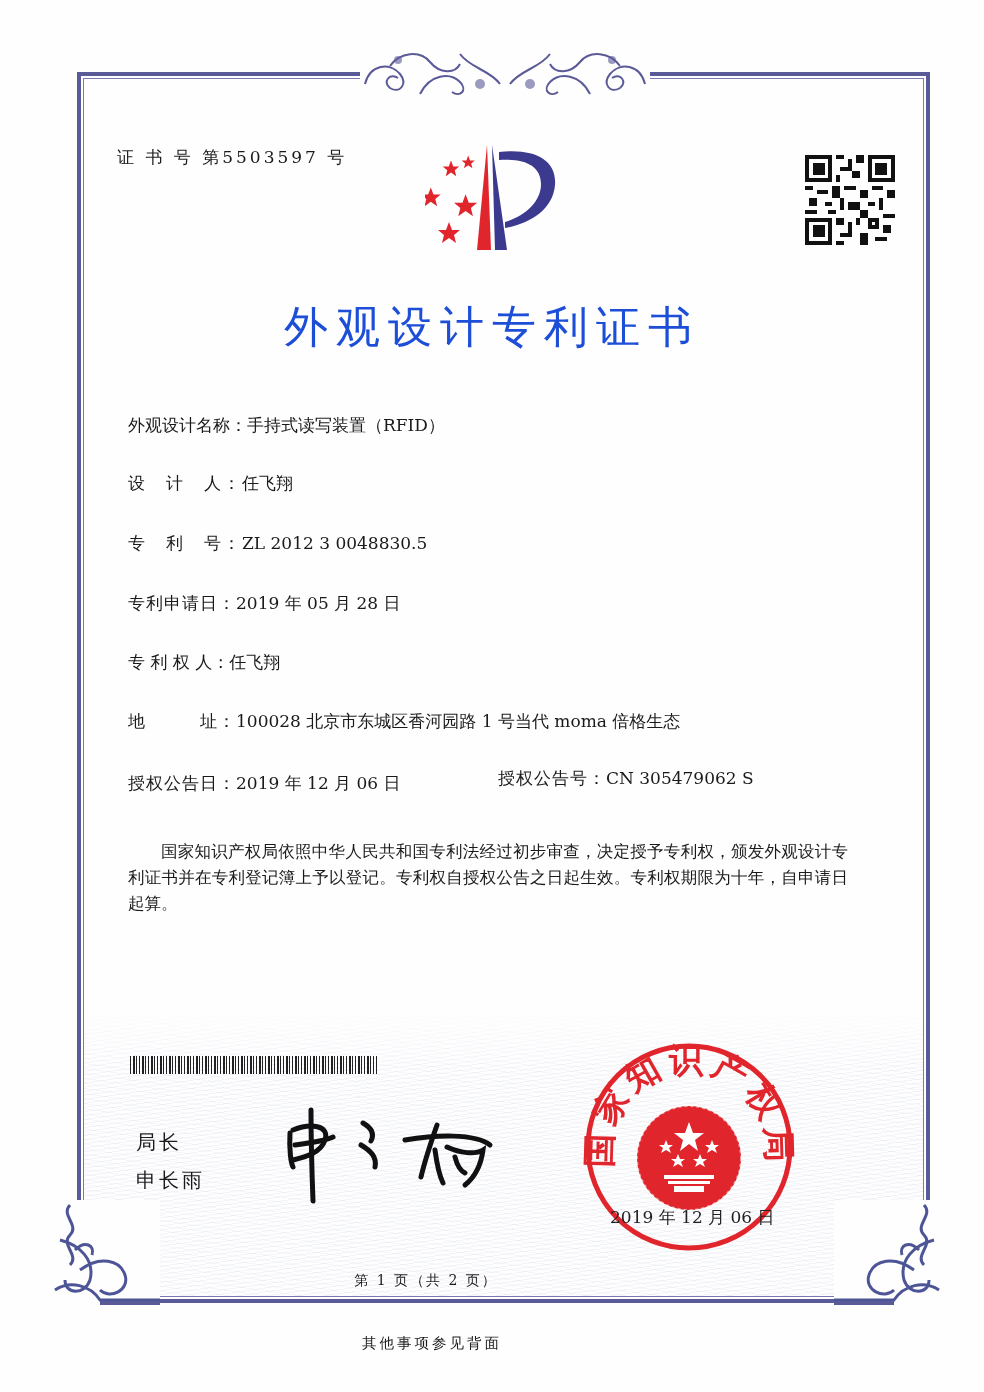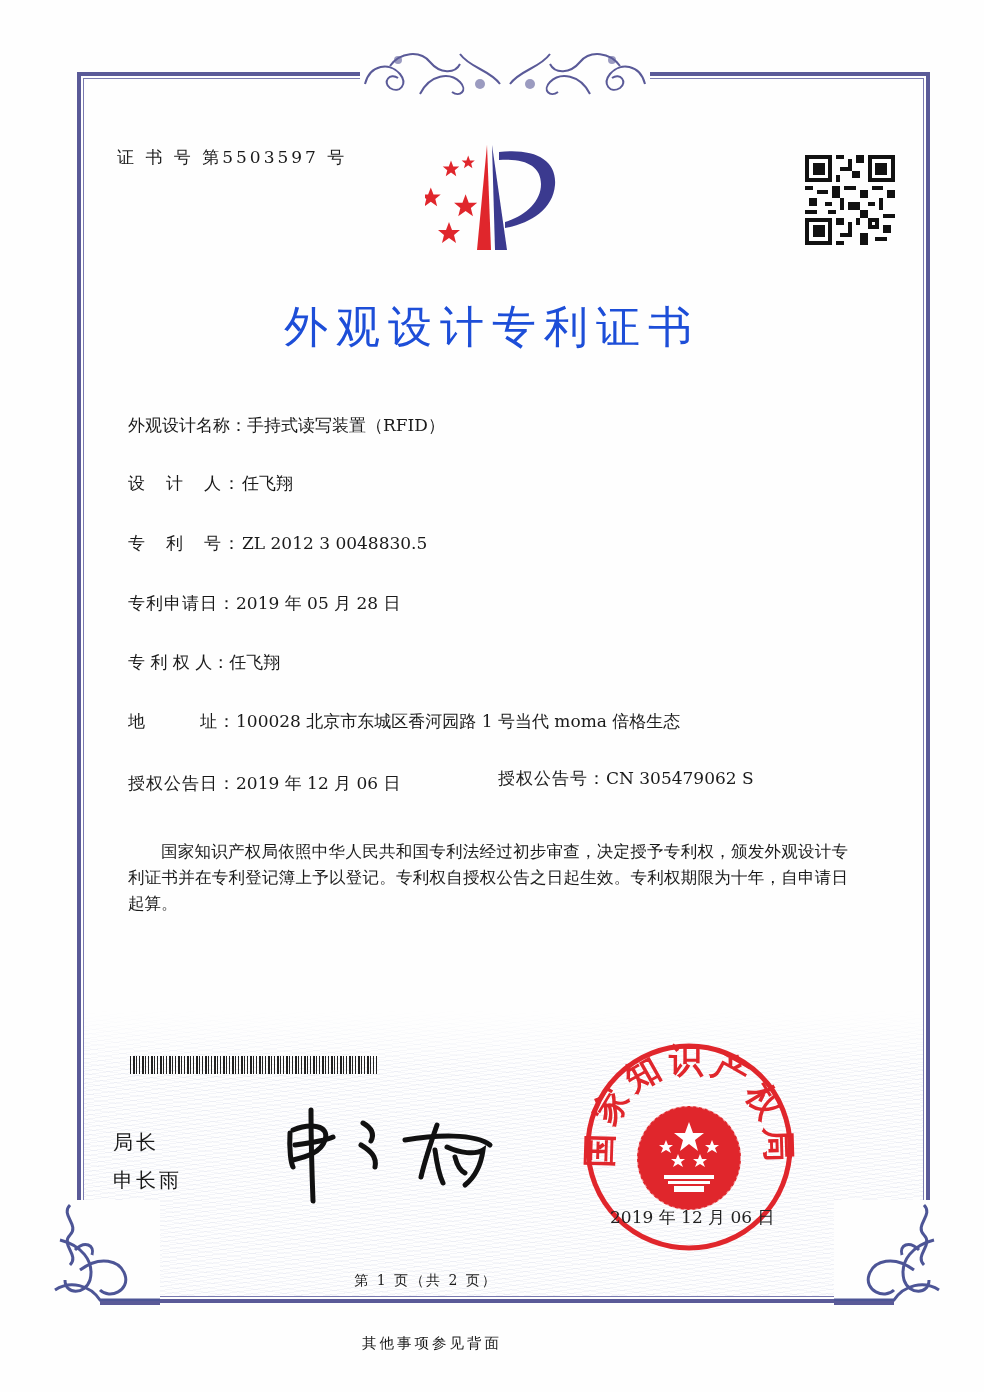--- a/index.html
+++ b/index.html
@@ -19,21 +19,21 @@
   .logo { left:425px; top:140px; width:140px; height:110px; }
   .qr { left:804px; top:155px; width:92px; height:90px; }
   .title { left:0; width:984px; top:298px; text-align:center; font-family:"DejaVu Sans","Liberation Sans",sans-serif;
            font-size:44px; letter-spacing:8px; color:#1d4ed8; }
   .field { left:128px; font-size:17px; white-space:nowrap; }
   .field .lbl { display:inline-block; }
   .para { left:128px; width:720px; font-size:16.5px; line-height:26px; text-align:justify; }
   .para p { margin:0; text-indent:33px; }
   .barcode { left:130px; top:1056px; width:247px; height:18px;
      background: repeating-linear-gradient(90deg, #222 0 1px, transparent 1px 3px, #222 3px 5px, transparent 5px 6px, #222 6px 7px, transparent 7px 9px); }
-  .director { left:113px; font-family:Liberation Serif, serif; font-size:20px; letter-spacing:3px;text-align:center; }
+  .director { left:136px; font-family:Liberation Serif, serif; font-size:20px; letter-spacing:3px;text-align:center; }
   .signature { left:285px; top:1105px; width:210px; height:100px; }
   .seal { left:582px; top:1040px; width:214px; height:214px; }
   .seal-date { left:610px; top:1206px; font-size:17px; color:#222; }
   .page-no { left:0; width:852px; top:1272px; text-align:center; font-size:14px; letter-spacing:2px; }
   .footer-note { left:0; width:864px; top:1334px; text-align:center; font-size:14.5px; letter-spacing:3px; }
 </style>
 </head>
 <body>
 
 <div class="abs guilloche"></div>

